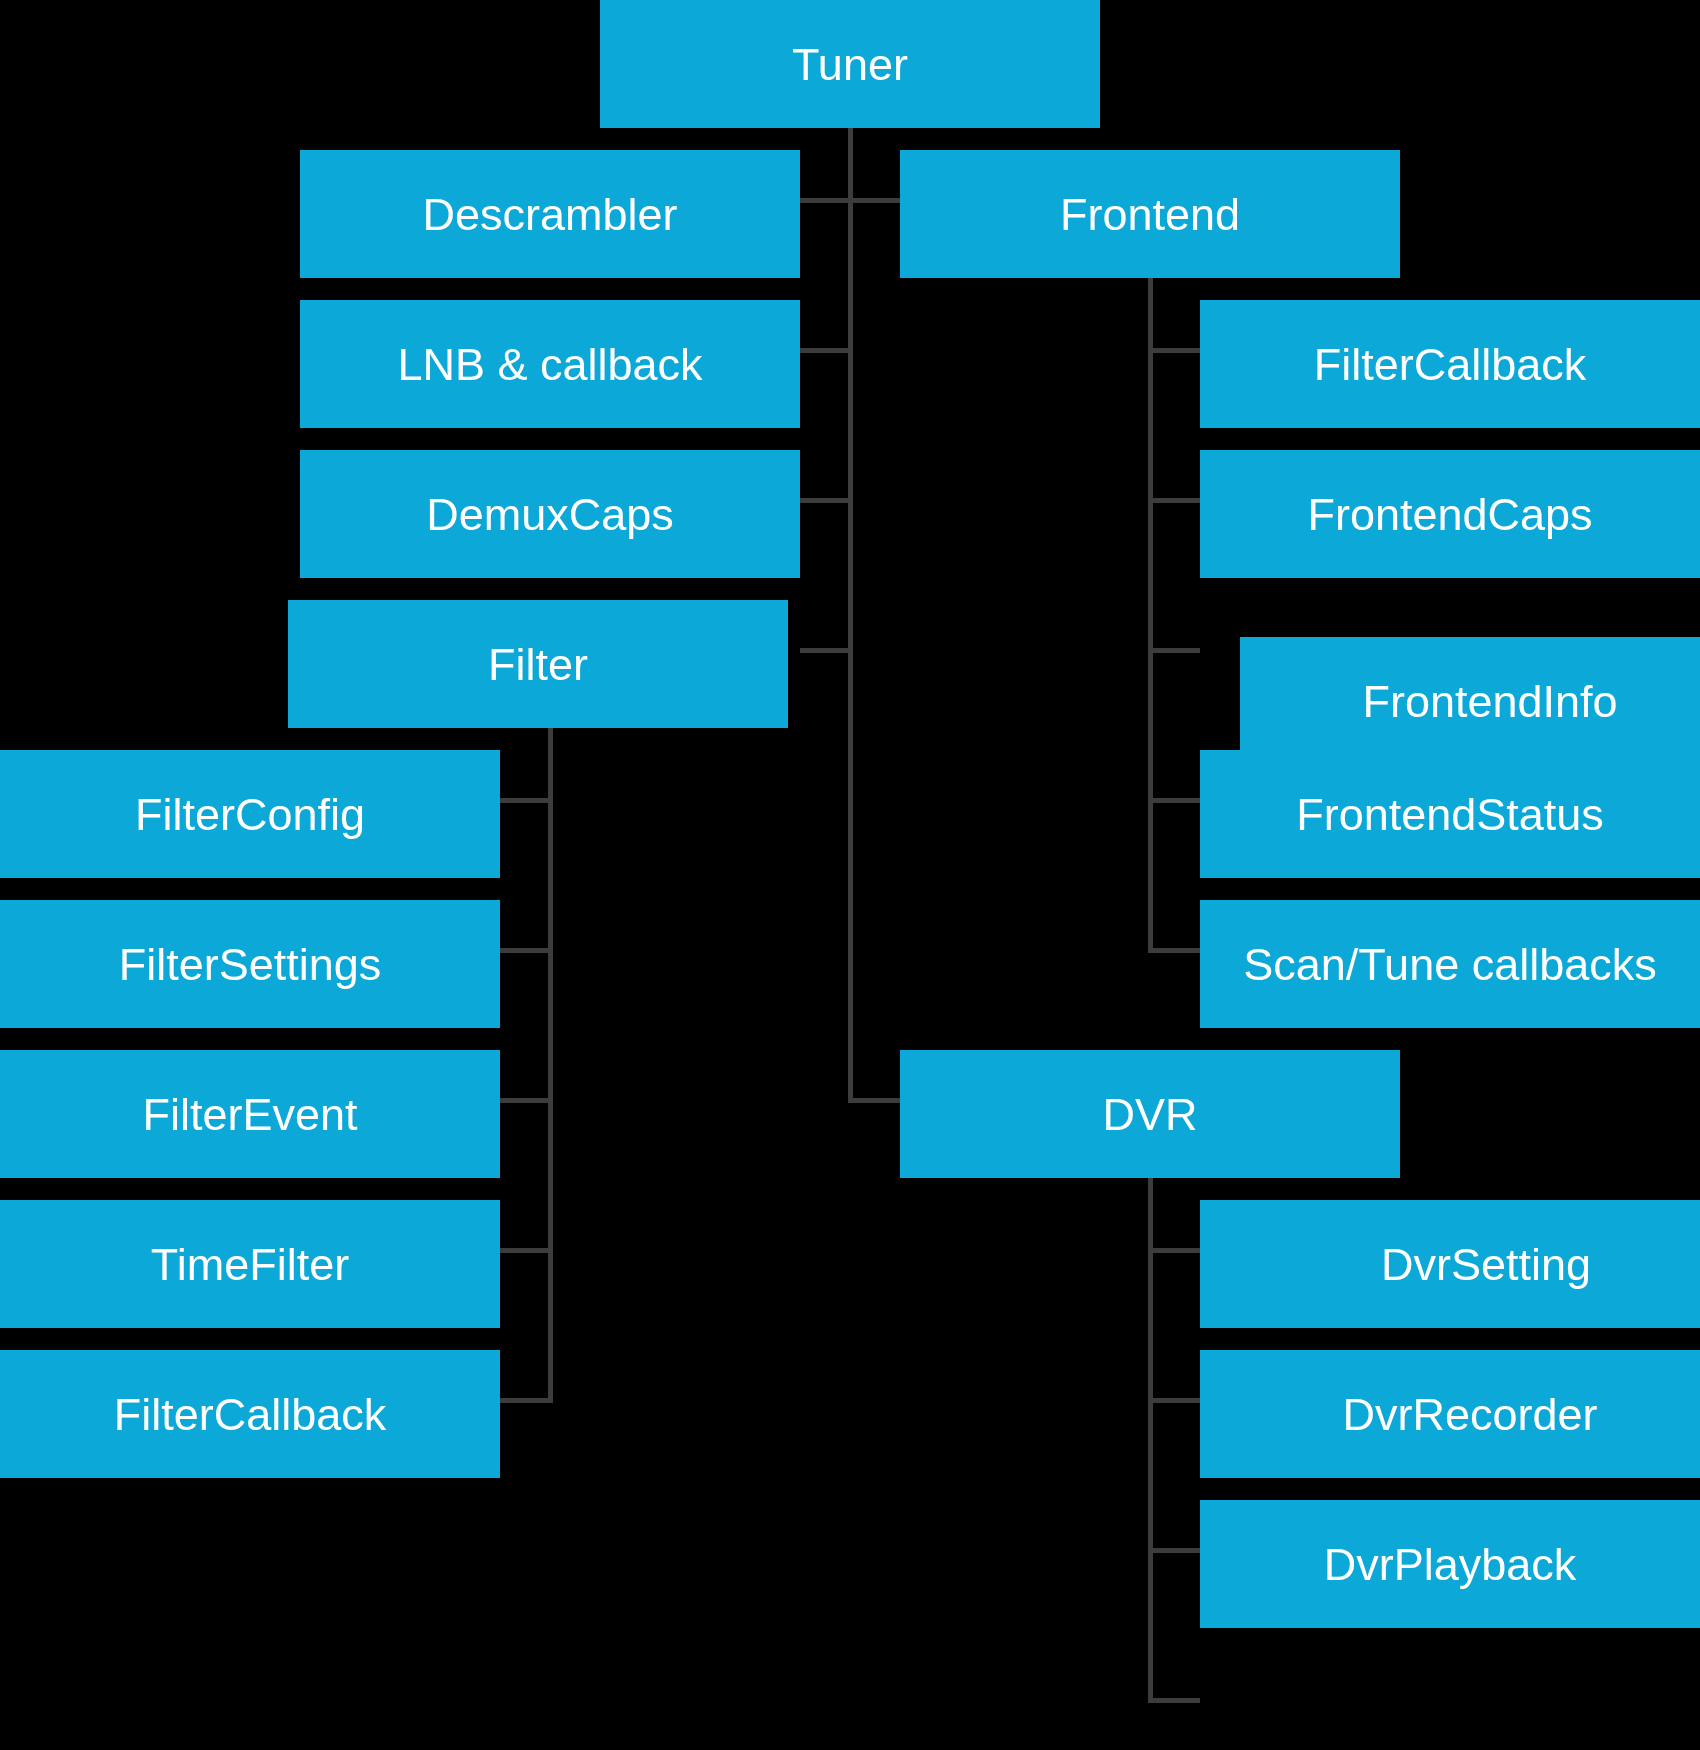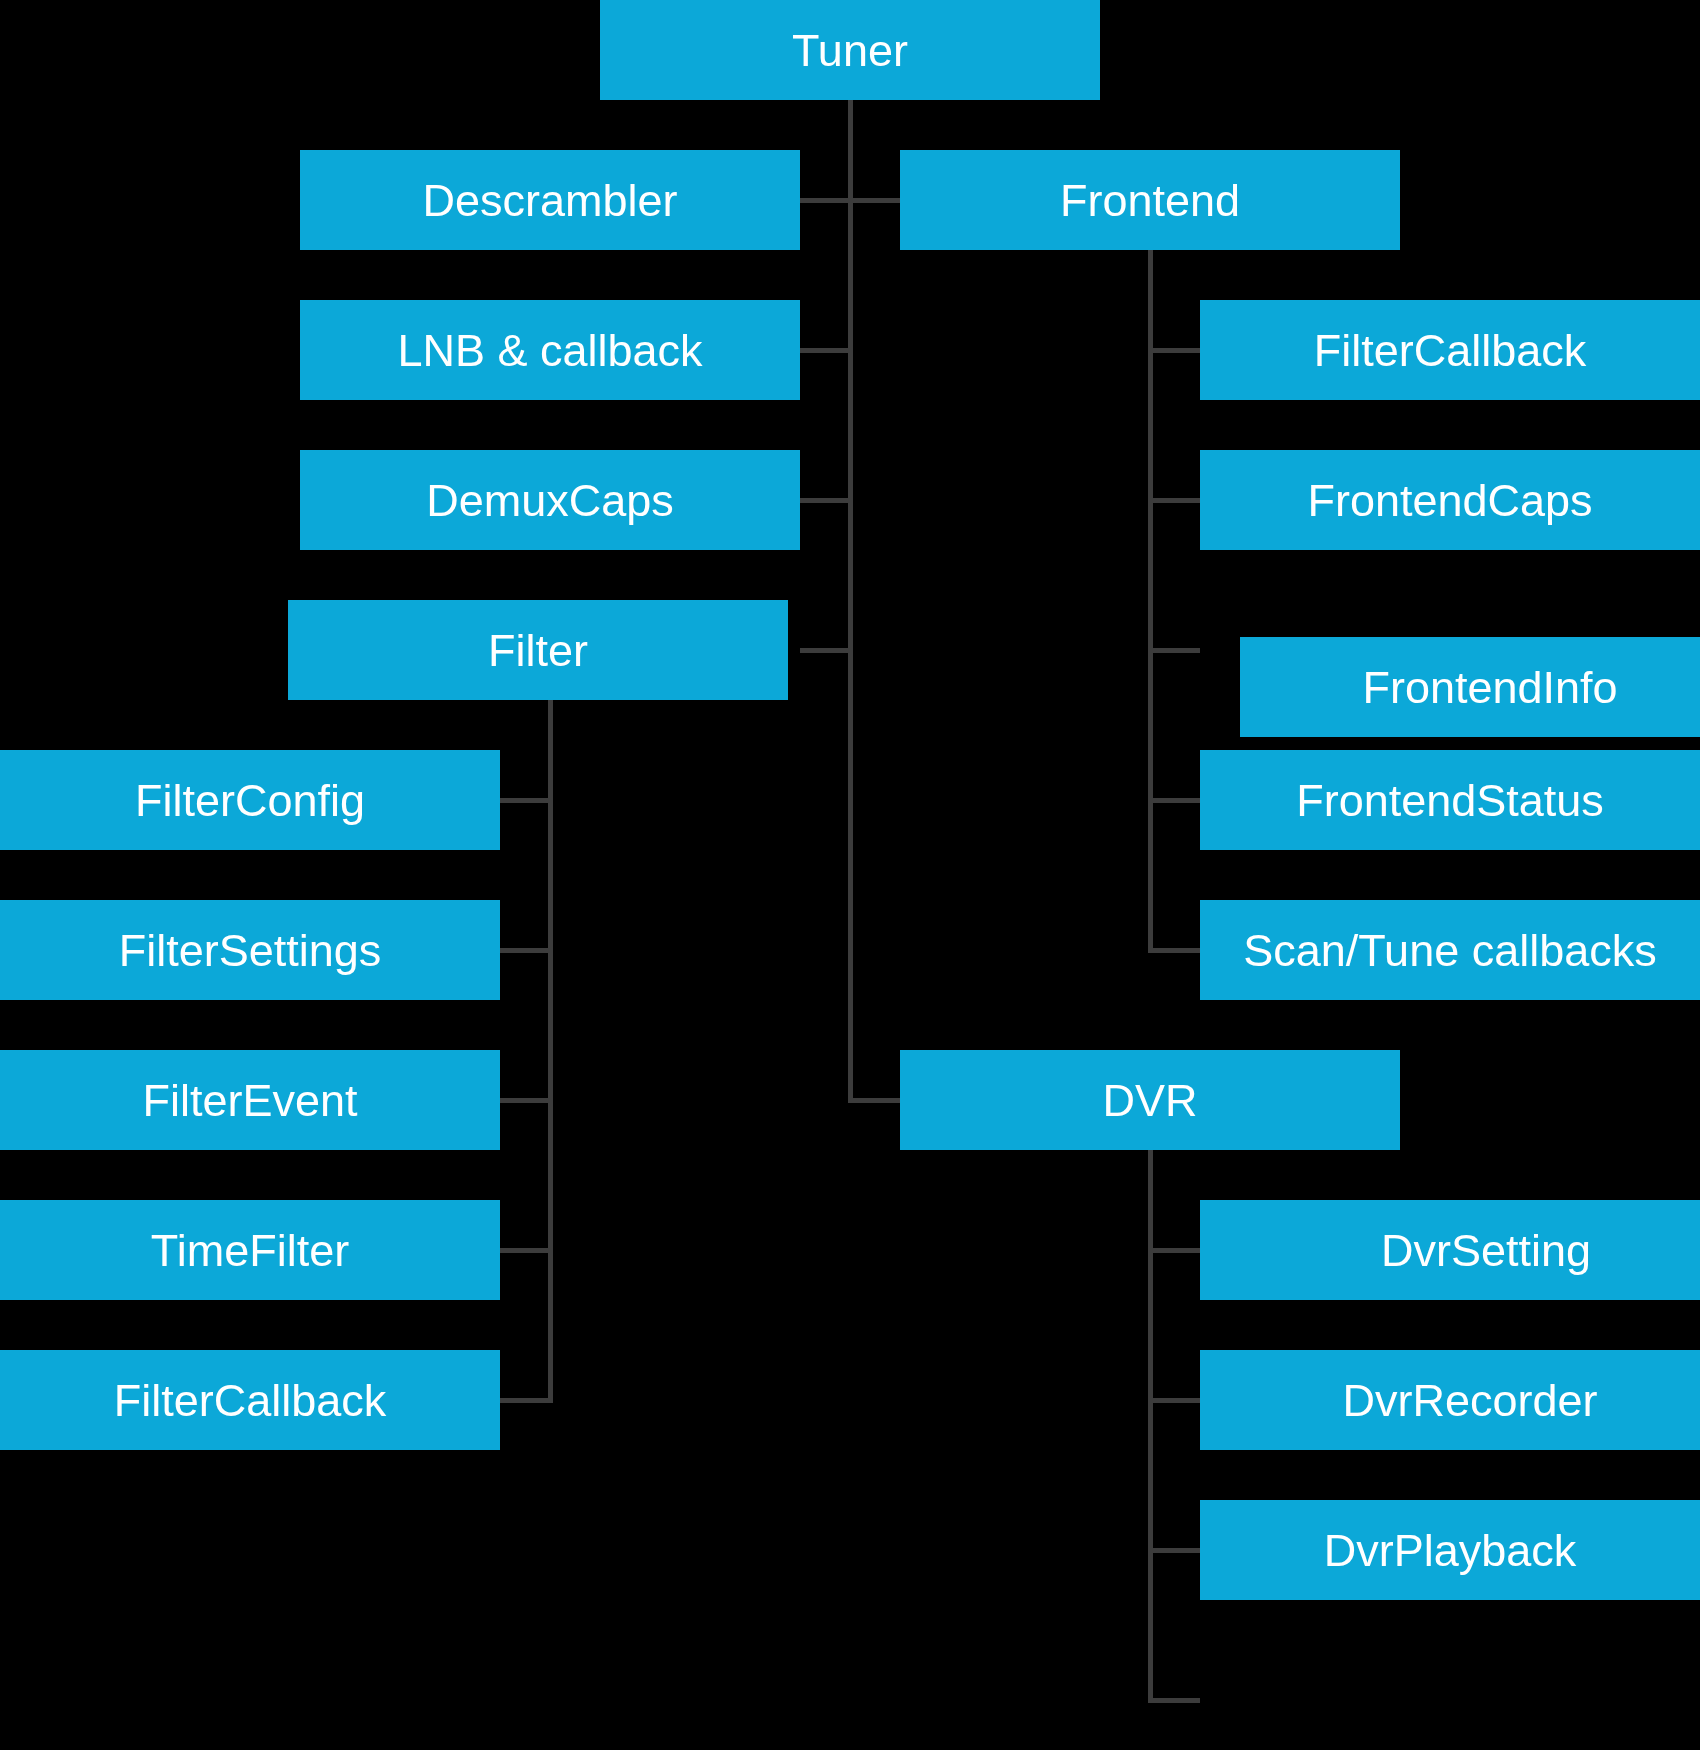--- a/index.html
+++ b/index.html
@@ -11,21 +11,21 @@
     position: relative;
     width: 1700px;
     height: 1750px;
     background: var(--bg, #000000);
     overflow: hidden;
     font-family: "Liberation Sans", "DejaVu Sans", sans-serif;
   }
   .node {
     position: absolute;
     width: 500px;
-    height: 100px;
+    height: 128px;
     background: var(--node-fill, #0ca8d8);
     color: var(--node-text, #ffffff);
     display: flex;
     align-items: center;
     justify-content: center;
     font-size: 45px;
     font-weight: 400;
     line-height: 1;
     white-space: nowrap;
   }

